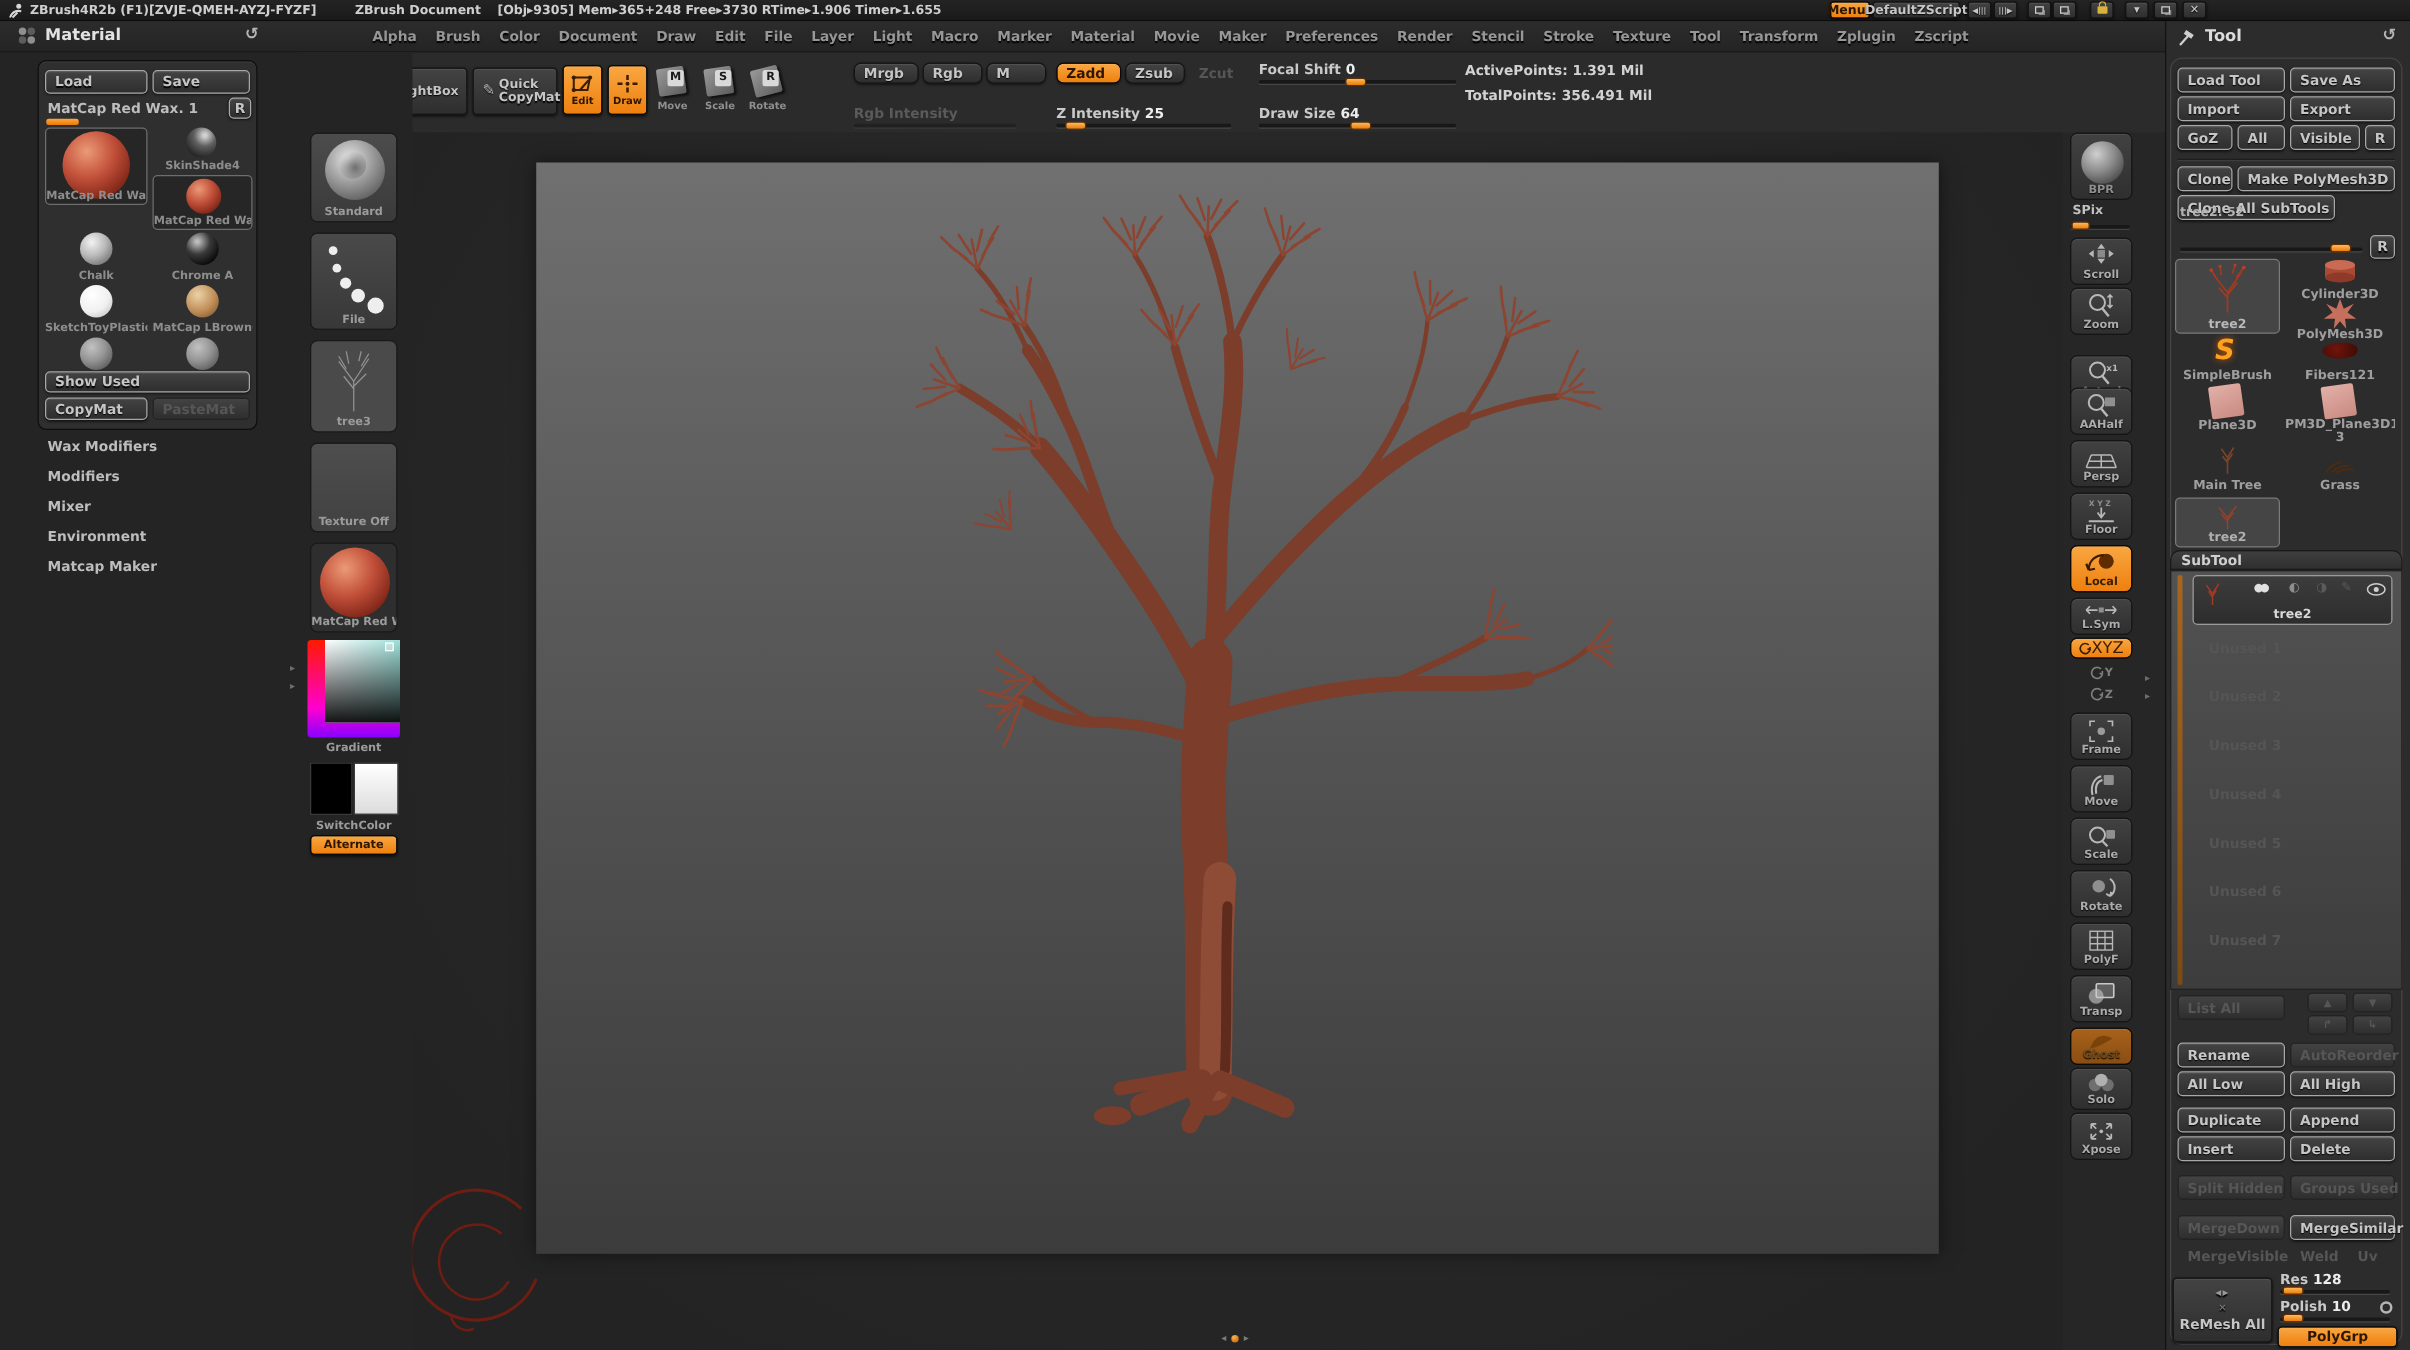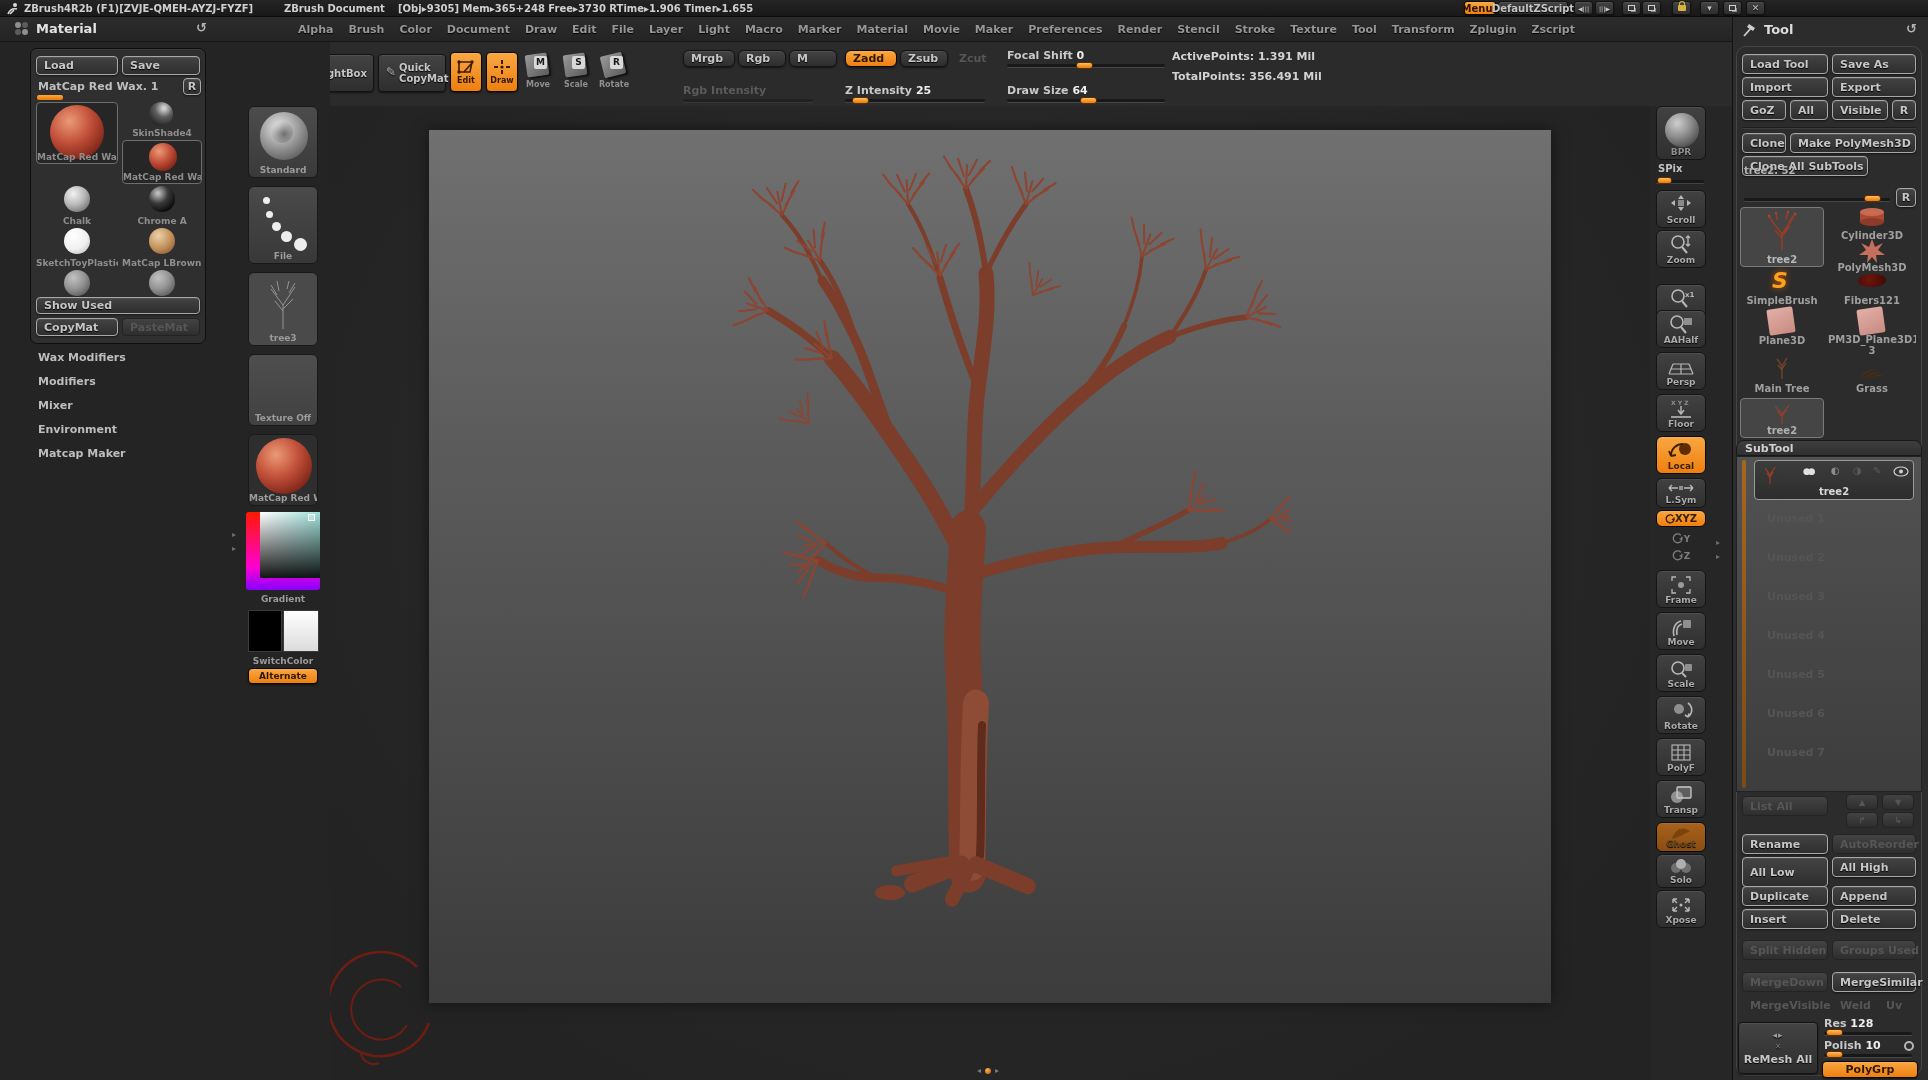--- a/index.html
+++ b/index.html
@@ -445,21 +445,21 @@
     <svg width="28" height="12" viewBox="0 0 28 12" style="margin:3px auto 0">
         <path d="M2 6h9M26 6h-9M2 6l3-3M2 6l3 3M26 6l-3-3M26 6l-3 3" stroke="#b8b8b8" stroke-width="1.4" fill="none"></path>
         <rect x="12" y="4" width="4" height="4" fill="#8f8f8f"></rect>
       </svg>
     <span class="shelflabel">L.Sym</span>
   </div>
   <div class="shelfbtn orange" style="top:510px;height:17px;display:flex;align-items:center;justify-content:center">
     <svg width="10" height="10" viewBox="0 0 10 10">
         <path d="M8 2 A4 4 0 1 0 9 6M9 6l-2-1M9 6l0-2.5" stroke="#3a1c00" stroke-width="1.3" fill="none"></path>
       </svg>
-    <span style="font-size:10px;font-weight:bold;color:#3a1c00">XYZ</span>
+    <span style="font-size:13px;font-weight:normal;color:#3a1c00">XYZ</span>
   </div>
   <div class="abs" style="left:1663px;top:531px;width:36px;height:15px;display:flex;align-items:center;justify-content:center;gap:1px;color:#7e7e7e;font-size:9px;font-weight:bold">
     <svg width="11" height="11" viewBox="0 0 10 10">
         <path d="M8 2 A4 4 0 1 0 9 6M9 6l-2-1M9 6l0-2.5" stroke="#7e7e7e" stroke-width="1.2" fill="none"></path>
       </svg>
       <span>Y</span>
   </div>
   <div class="abs" style="left:1663px;top:548px;width:36px;height:15px;display:flex;align-items:center;justify-content:center;gap:1px;color:#7e7e7e;font-size:9px;font-weight:bold">
     <svg width="11" height="11" viewBox="0 0 10 10">
         <path d="M8 2 A4 4 0 1 0 9 6M9 6l-2-1M9 6l0-2.5" stroke="#7e7e7e" stroke-width="1.2" fill="none"></path>
@@ -703,21 +703,21 @@
     </div>
   <div class="btn c dim" style="left:1882px;top:812px;width:32px;height:16px;font-size:9px">
       <span>↳</span>
     </div>
   <div class="btn lit" style="left:1742px;top:834px;width:86px;height:20px">
       <span>Rename</span>
     </div>
   <div class="btn dim" style="left:1832px;top:834px;width:84px;height:20px">
       <span>AutoReorder</span>
     </div>
-  <div class="btn lit" style="left:1742px;top:857px;width:86px;height:30px">
+  <div class="btn lit" style="left:1742px;top:857px;width:86px;height:20px">
       <span>All Low</span>
     </div>
   <div class="btn lit" style="left:1832px;top:857px;width:84px;height:20px">
       <span>All High</span>
     </div>
   <div class="btn lit" style="left:1742px;top:886px;width:86px;height:20px">
       <span>Duplicate</span>
     </div>
   <div class="btn lit" style="left:1832px;top:886px;width:84px;height:20px">
       <span>Append</span>

